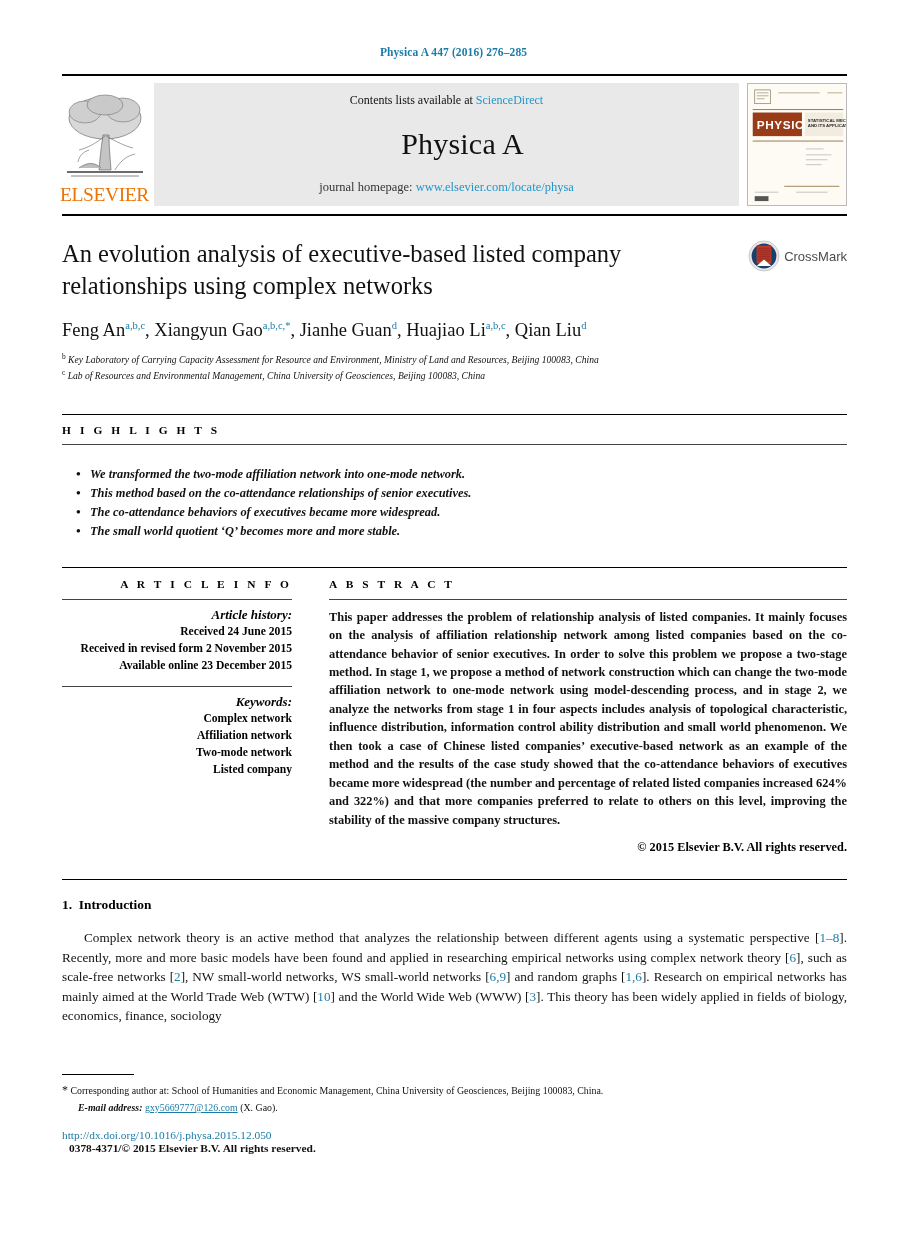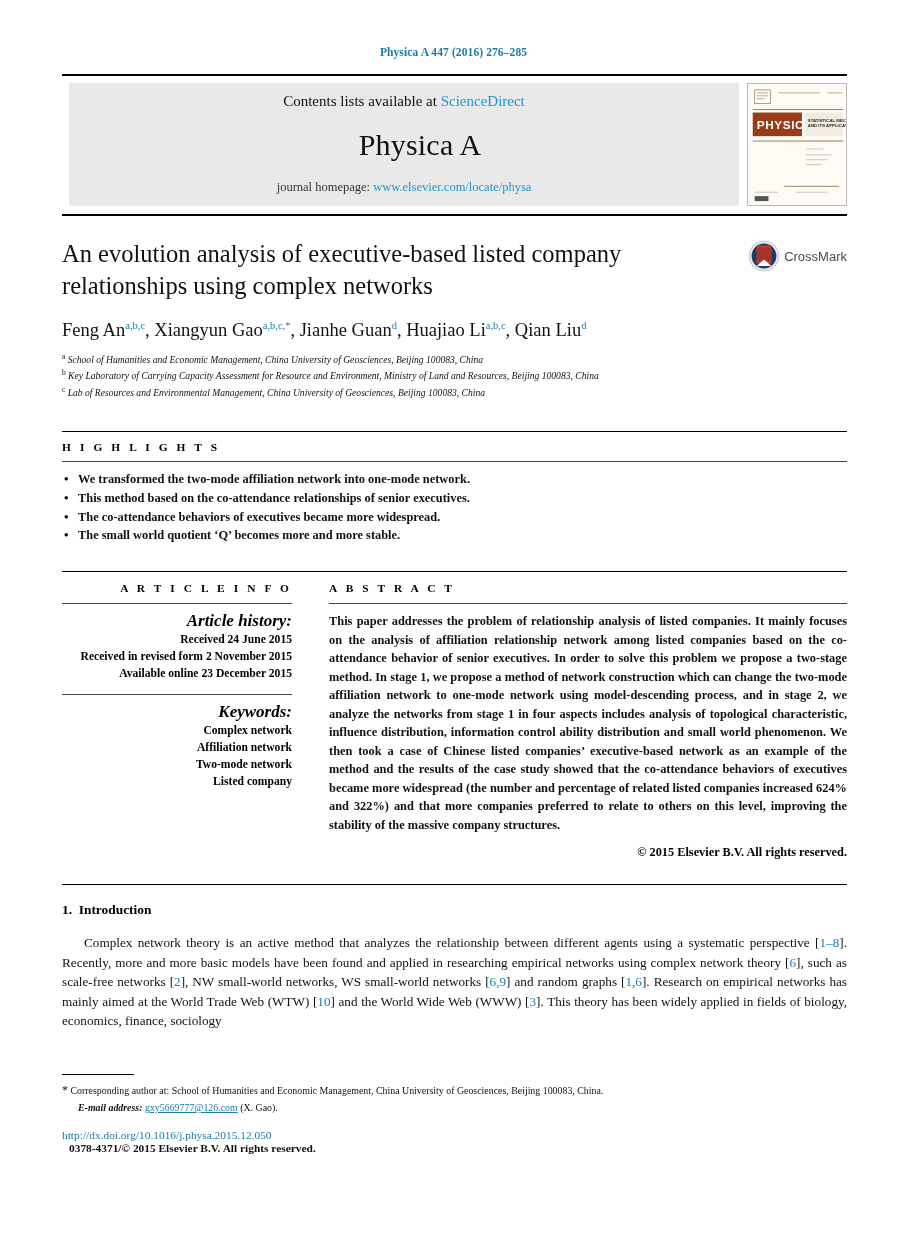--- a/index.html
+++ b/index.html
@@ -62,21 +62,21 @@
     background: #e9e9e9;
     margin-left: 7px;
     margin-right: 8px;
     display: flex;
     flex-direction: column;
     align-items: center;
     justify-content: space-between;
     padding: 10px 0 11px 0;
   }
   .contents-line {
-    font-size: 15px;
+    font-size: 12px;
     color: #111;
   }
   .contents-line a { color: #2196c9; text-decoration: none; }
   .journal-name {
     font-family: "Liberation Serif", serif;
     font-size: 30px;
     color: #111;
     letter-spacing: 0.2px;
     margin-left: 32px;
   }
@@ -143,21 +143,21 @@
     font-weight: bold;
     font-size: 11.4px;
     letter-spacing: 3.1px;
   }
 
   
   .hl-wrap { margin: 30px 60px 0 62px; }
   .hl-rule-top { border-top: 1.2px solid #000; }
   .hl-head { padding: 9px 0 8px 0; }
   .hl-rule { border-top: 1px solid #444; }
-  .hl-list { margin: 0; padding: 8px 0 0 0; list-style: none; }
+  .hl-list { margin: 12px; padding: 8px 0 0 0; list-style: none; font-style: italic; }
   .hl-list li {
     font-size: 12.4px;
     font-weight: bold;
     line-height: 1.52;
     padding-left: 16px;
     position: relative;
     color: #111;
   }
   .hl-list li::before {
     content: "•";
@@ -173,21 +173,21 @@
     border-top: 1.2px solid #000;
     padding-top: 0;
   }
   .col-info { flex: 0 0 248px; padding-right: 18px; text-align: right; }
   .col-abs  { flex: 1 1 auto; padding-left: 19px; }
 
   .col-head { padding: 10px 0 9px 0; }
   .col-rule { border-top: 1px solid #444; }
 
   .hist-block { padding-top: 7px; }
-  .ital-label { font-style: italic; font-weight: bold; font-size: 17px; }
+  .ital-label { font-style: italic; font-weight: bold; font-size: 13px; }
   .hist-line { font-size: 11.6px; font-weight: bold; line-height: 1.47; }
   .hist-rule { border-top: 1px solid #444; margin-top: 12px; }
   .kw-block { padding-top: 7px; }
   .kw-line { font-size: 11.6px; font-weight: bold; line-height: 1.47; }
 
   .abstract-body {
     padding-top: 8px;
     font-size: 12.4px;
     font-weight: bold;
     line-height: 1.49;
@@ -251,20 +251,39 @@
 </head>
 <body>
 
 <div class="page">
 
   <div class="runhead">Physica A 447 (2016) 276–285</div>
 
   <div class="masthead-wrap">
     <div class="masthead">
 
+      <div class="elsevier-logo">
+        <svg class="tree" viewBox="0 0 80 94">
+          <g fill="none" stroke="#4a4a4a" stroke-width="0.7">
+            <ellipse cx="40" cy="28" rx="36" ry="21" fill="#d8d8d8" stroke="#707070"></ellipse>
+            <ellipse cx="20" cy="22" rx="16" ry="11" fill="#cfcfcf" stroke="#808080"></ellipse>
+            <ellipse cx="58" cy="20" rx="17" ry="12" fill="#cfcfcf" stroke="#808080"></ellipse>
+            <ellipse cx="40" cy="15" rx="18" ry="10" fill="#c9c9c9" stroke="#808080"></ellipse>
+            <path d="M38 45 C36 58 35 68 34 80 L46 80 C45 66 44 56 44 45 Z" fill="#c4c4c4" stroke="#6a6a6a"></path>
+            <path d="M40 46 C30 54 22 58 14 60" stroke="#7a7a7a"></path>
+            <path d="M41 46 C52 52 60 56 68 58" stroke="#7a7a7a"></path>
+            <path d="M24 60 C18 62 14 66 13 72" stroke="#7a7a7a"></path>
+            <path d="M14 78 C22 72 30 72 36 78" fill="#bdbdbd" stroke="#6f6f6f"></path>
+            <path d="M50 80 C56 70 62 66 70 64" stroke="#7a7a7a"></path>
+            <path d="M2 82 L78 82" stroke="#3a3a3a" stroke-width="1.6"></path>
+            <path d="M6 86 L74 86" stroke="#6a6a6a" stroke-width="0.8"></path>
+          </g>
+        </svg>
+        <div class="elsevier-word">ELSEVIER</div>
+      </div>
 
       <div class="journal-band">
         <div class="contents-line">
           <span>Contents lists available at </span><a href="#">ScienceDirect</a>
         </div>
         <div class="journal-name">Physica A</div>
         <div class="homepage-line">
           <span>journal homepage: </span><a href="#">www.elsevier.com/locate/physa</a>
         </div>
       </div>
@@ -317,21 +336,20 @@
           <line x1="9.4" y1="20.2" x2="22.6" y2="20.2"></line>
         </g>
         <path d="M8.6 26 L16 19.4 L23.4 26 Z" fill="#ffffff"></path>
       </svg>
       <span class="crossmark-label">CrossMark</span>
     </div>
 
     <div class="authors"><span>Feng An</span><sup>a,b,c</sup>, <span>Xiangyun Gao</span><sup>a,b,c,</sup><sup class="star">*</sup>, <span>Jianhe Guan</span><sup>d</sup>, <span>Huajiao Li</span><sup>a,b,c</sup>, <span>Qian Liu</span><sup>d</sup></div>
 
     <div class="affils">
-        <div class="affil"><sup>a</sup><span> School of Humanities and Economic Management, China University of Geosciences, Beijing 100083, China</span></div>
         <div class="affil"><sup>b</sup><span> Key Laboratory of Carrying Capacity Assessment for Resource and Environment, Ministry of Land and Resources, Beijing 100083, China</span></div>
         <div class="affil"><sup>c</sup><span> Lab of Resources and Environmental Management, China University of Geosciences, Beijing 100083, China</span></div>
       </div>
   </div>
 
   <div class="hl-wrap">
     <div class="hl-rule-top"></div>
     <div class="hl-head caps-head">H I G H L I G H T S</div>
     <div class="hl-rule"></div>
     <ul class="hl-list">

